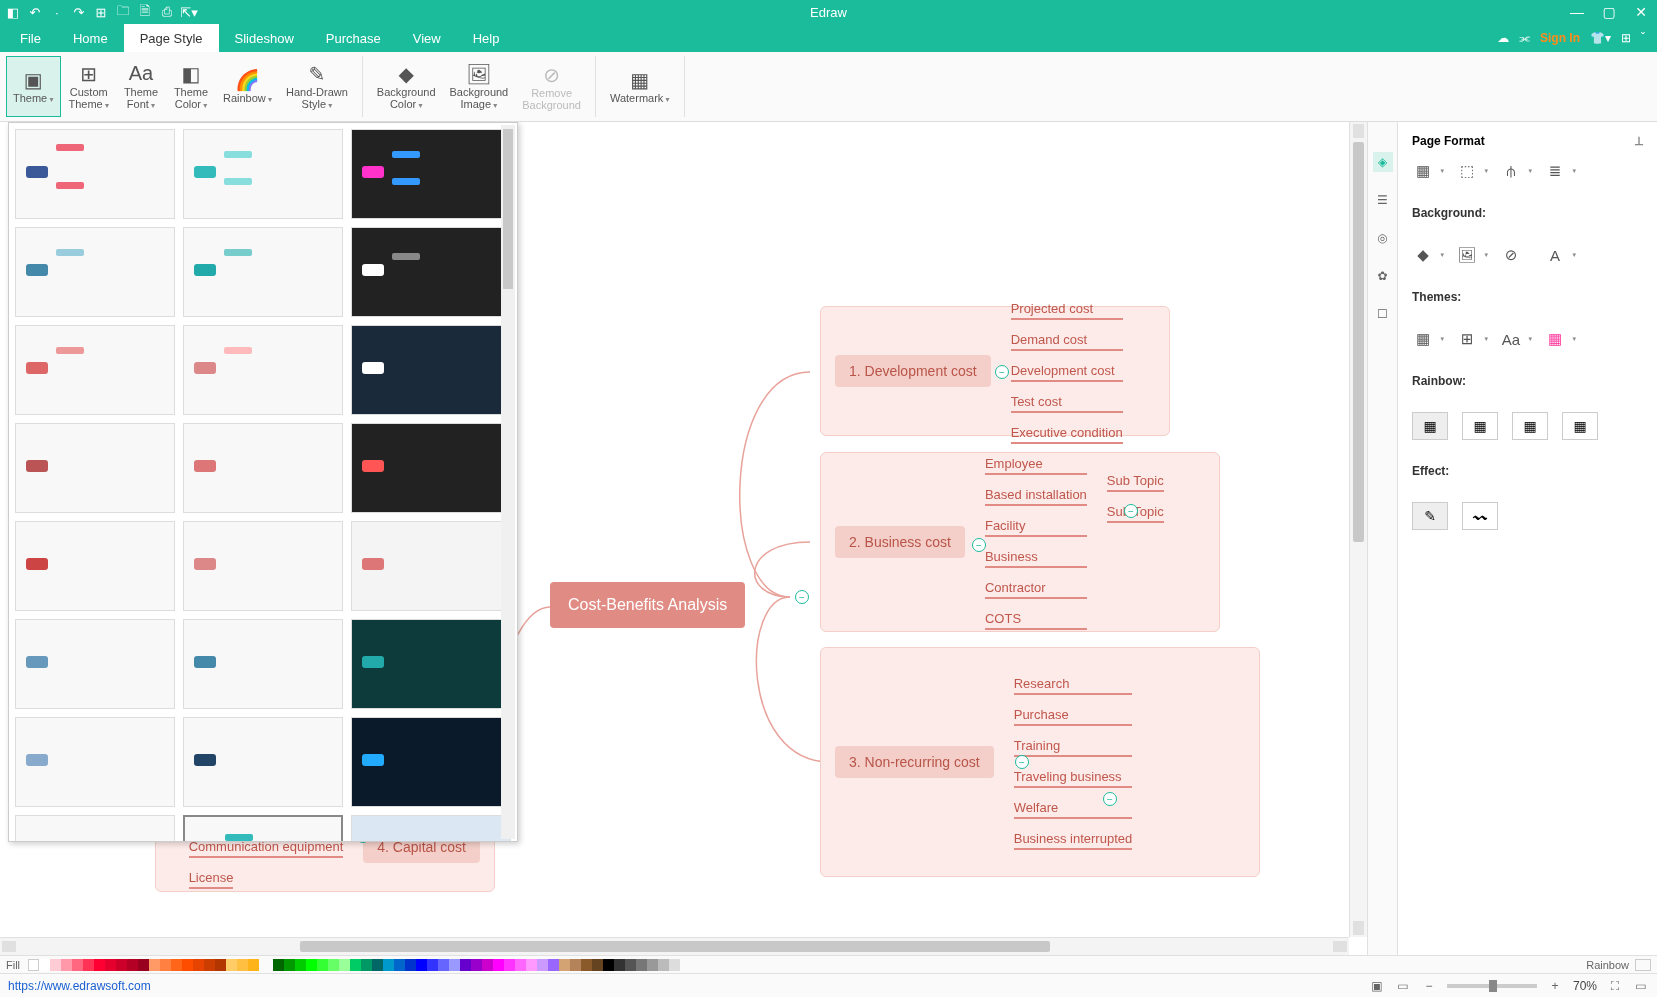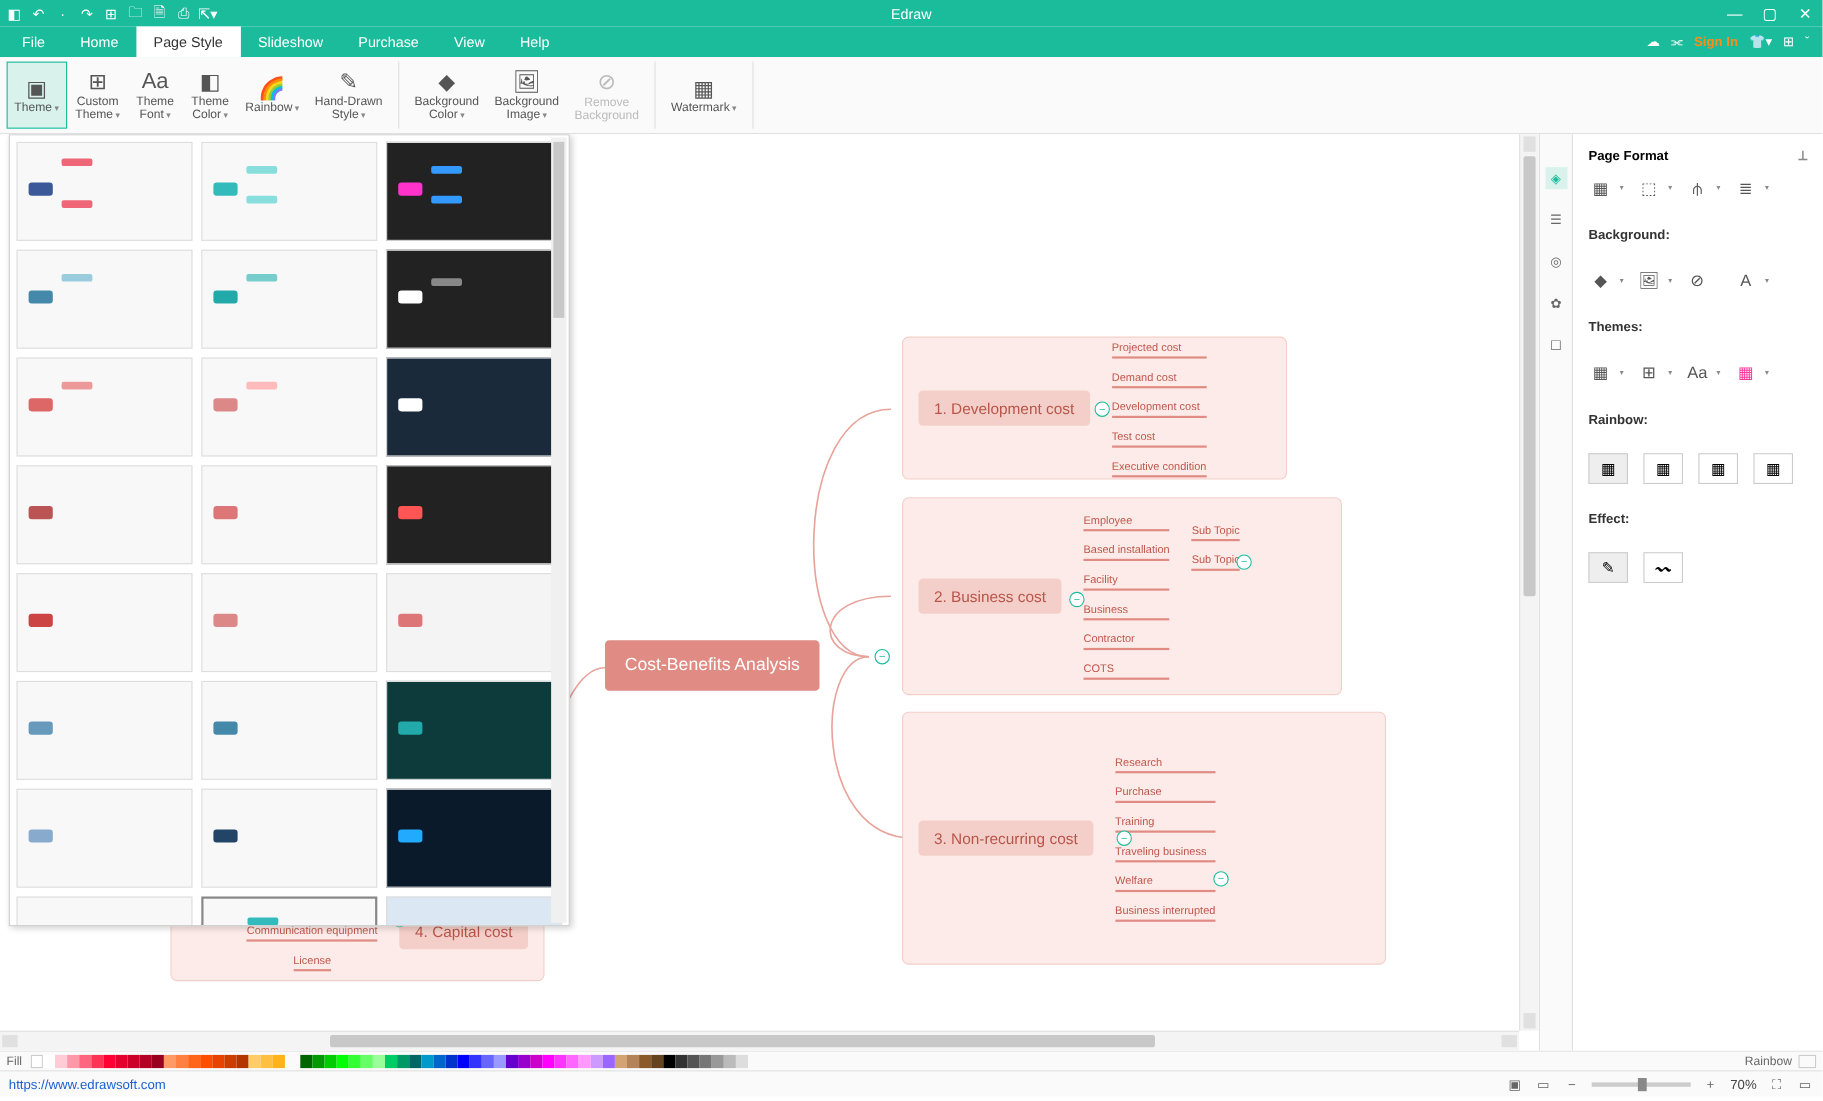--- a/index.html
+++ b/index.html
@@ -44,28 +44,28 @@
 .theme-panel .mini-map .root { position:absolute; left:4px; top:40%; width:22px; height:12px; border-radius:3px; }
 .theme-panel .mini-map .b { position:absolute; width:28px; height:7px; border-radius:2px; }
 .theme-panel .dark { background:#222; }
 .theme-panel .sv { position:absolute; right:2px; top:2px; bottom:2px; width:14px; background:#f0f0f0; }
 .theme-panel .sv .st { position:absolute; left:2px; right:2px; top:4px; height:160px; background:#c8c8c8; }
 
 
 .node-root { position:absolute; left:550px; top:460px; background:#e08b83; color:#fff; padding:14px 18px; font-size:16px; border-radius:4px; }
 .branch { position:absolute; background:#fdebe9; border:1px solid #f4cfc9; border-radius:6px; padding:10px 14px; }
 .btitle { background:#f4cfc9; color:#b85448; padding:8px 14px; border-radius:4px; display:inline-block; font-size:14px; }
-.leaf { color:#c0574c; font-size:10px; border-bottom:2px solid #e08b83; padding:2px 0; margin:4px 0; white-space:nowrap; }
+.leaf { color:#c0574c; font-size:13px; border-bottom:2px solid #e08b83; padding:2px 0; margin:4px 0; white-space:nowrap; }
 .expand { position:absolute; width:14px; height:14px; border:1.5px solid #1abc9c; border-radius:50%; background:#fff; display:flex; align-items:center; justify-content:center; font-size:10px; color:#1abc9c; cursor:pointer; }
 
 
 .side-rail { width:30px; background:#fafafa; border-left:1px solid #e0e0e0; display:flex; flex-direction:column; align-items:center; padding-top:30px; gap:18px; }
 .side-rail span { width:20px; height:20px; display:flex; align-items:center; justify-content:center; color:#666; cursor:pointer; }
 .side-rail span.act { background:#d9f2ec; color:#1abc9c; }
-.format-panel { width:228px; background:#fff; border-left:1px solid #e0e0e0; padding:12px 14px; }
+.format-panel { width:260px; background:#fff; border-left:1px solid #e0e0e0; padding:12px 14px; }
 .format-panel h3 { font-size:14px; font-weight:600; margin-bottom:12px; display:flex; justify-content:space-between; align-items:center; }
 .format-panel .pin { font-size:12px; color:#888; cursor:pointer; }
 .fp-row { display:flex; gap:22px; margin-bottom:14px; }
 .fp-ico { width:22px; height:22px; display:inline-flex; align-items:center; justify-content:center; color:#555; cursor:pointer; font-size:15px; position:relative; }
 .fp-ico.drop::after { content:"▾"; font-size:7px; color:#888; position:absolute; right:-10px; top:7px; }
 .fp-label { font-weight:600; margin:24px 0; color:#333; }
 .rainbow-row,.effect-row { display:flex; gap:14px; }
 .rainbow-row .sq,.effect-row .sq { width:36px; height:28px; border:1px solid #ccc; display:flex; align-items:center; justify-content:center; cursor:pointer; font-size:14px; }
 .rainbow-row .sq.sel,.effect-row .sq.sel { background:#eee; }
 
@@ -242,21 +242,21 @@
             <div class="leaf">Business interrupted</div>
           </div>
         </div>
       </div>
       <div class="expand" style="left:1015px;top:633px">−</div>
       <div class="expand" style="left:1103px;top:670px">−</div>
 
       <div class="branch" style="left:155px;top:680px;width:340px;height:90px">
         <div style="display:flex;align-items:center;height:100%;gap:20px;flex-direction:row-reverse">
           <div class="btitle">4. Capital cost</div>
-          <div style="display:flex;flex-direction:column;gap:2px;align-items:center">
+          <div style="display:flex;flex-direction:column;gap:2px;align-items:flex-start">
             <div class="leaf">Security and privacy</div>
             <div class="leaf">Communication equipment</div>
             <div class="leaf">License</div>
           </div>
         </div>
       </div>
       <div class="expand" style="left:356px;top:707px">−</div>
 
       <div class="theme-panel">
 

